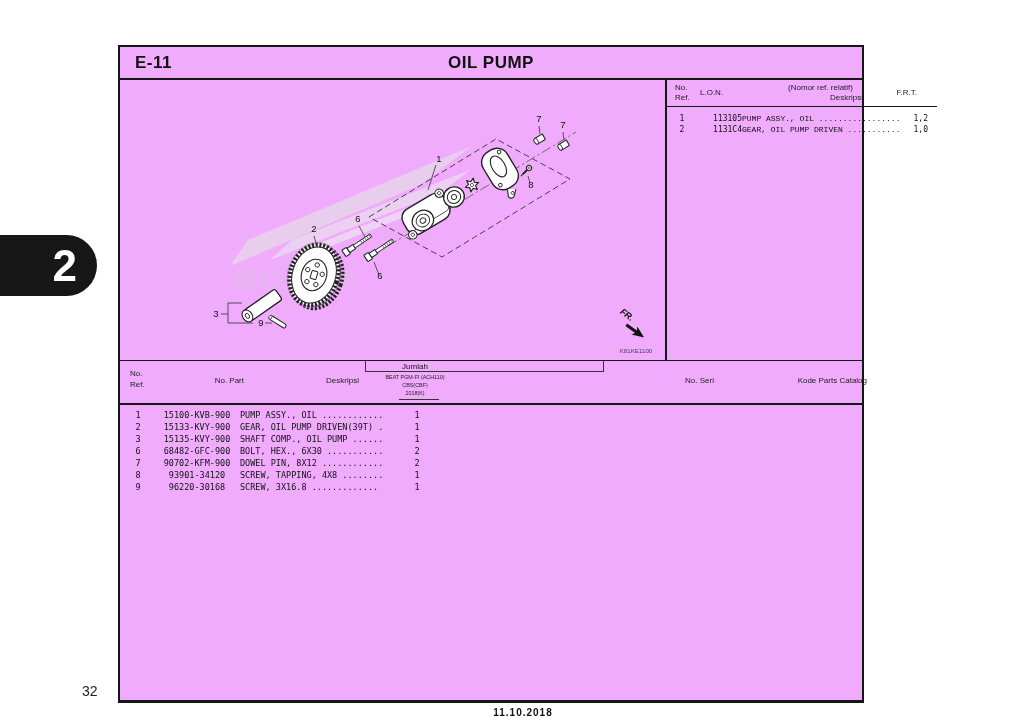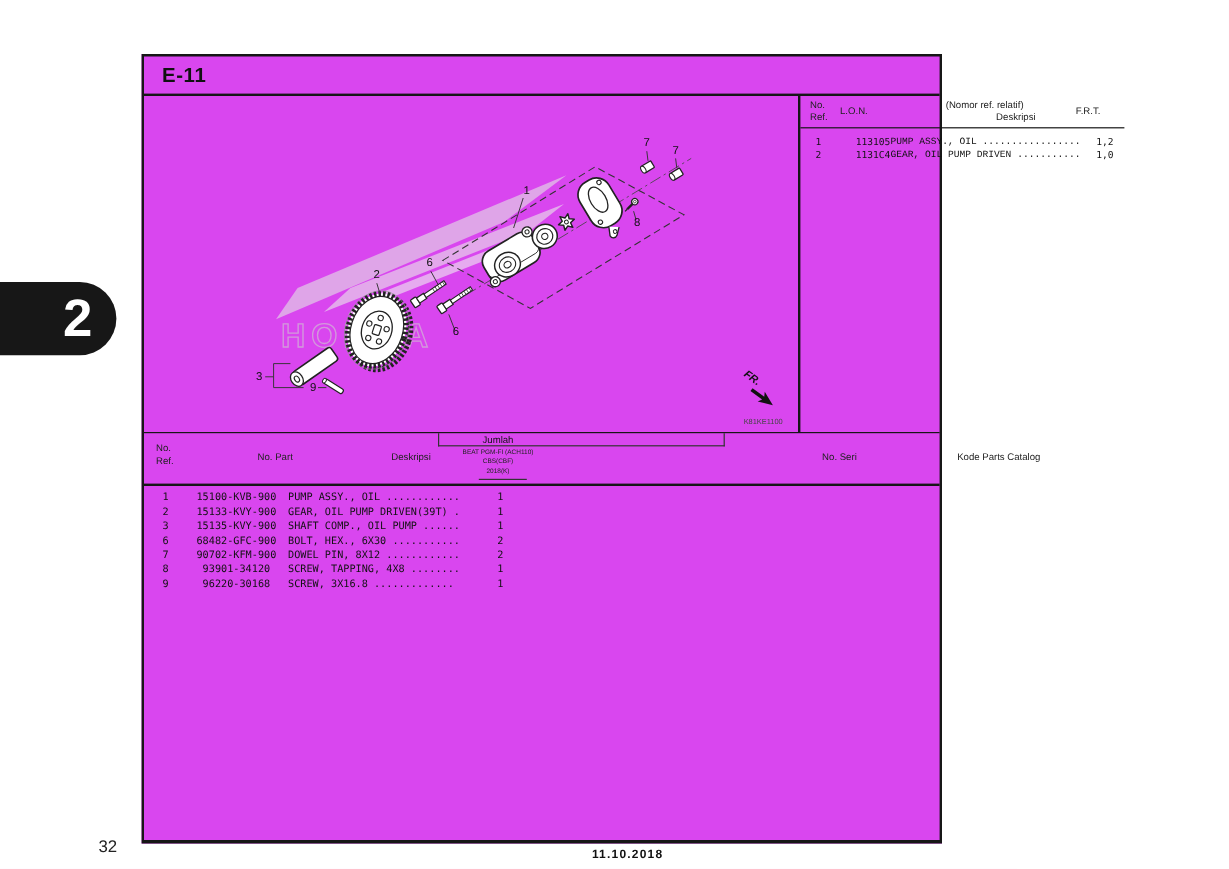--- a/index.html
+++ b/index.html
@@ -4,26 +4,26 @@
 <style>
   * { margin:0; padding:0; box-sizing:border-box; }
   html,body { width:1024px; height:724px; background:#fff; font-family:"Liberation Sans",sans-serif; color:#111; overflow:hidden; }
   .stage { position:relative; width:1024px; height:724px; background:#fff; }
 
   
   .chapter-tab { position:absolute; left:0; top:235px; width:97px; height:61px; background:#171717;
     border-radius:0 31px 31px 0; display:flex; align-items:center; justify-content:flex-end; padding-right:20px; }
   .chapter-tab span { color:#fff; font-size:44px; font-weight:bold; line-height:1; }
 
-  .page-num { position:absolute; left:82px; top:697px; font-size:14px; color:#222; }
+  .page-num { position:absolute; left:82px; top:683px; font-size:14px; color:#222; }
   .footer-date { position:absolute; left:0; top:707px; width:1046px; text-align:center; font-size:10px; font-weight:bold; letter-spacing:1px; color:#111; }
 
   
-  .page-box { position:absolute; left:118px; top:45px; width:667px; height:658px;
-    border:2px solid #161616; border-bottom-width:3px; background:#d946ef; }
+  .page-box { position:absolute; left:118px; top:45px; width:746px; height:658px;
+    border:2px solid #161616; border-bottom-width:3px; background:#f0abfc; }
 
   .title-bar { position:absolute; left:0; top:0; width:100%; height:33px; border-bottom:2px solid #161616; }
   .title-code { position:absolute; left:15px; top:6px; font-size:17px; font-weight:bold; letter-spacing:0.5px; }
   .title-main { position:absolute; left:0; top:6px; width:100%; text-align:center; font-size:17px; font-weight:bold; letter-spacing:0.5px; }
 
   
   .diagram { position:absolute; left:0; top:33px; width:545px; height:280px; }
 
   
   .lon-panel { position:absolute; left:545px; top:33px; width:272px; height:280px; border-left:2px solid #161616; font-size:8px; }
@@ -64,20 +64,21 @@
     <span>2</span>
   </div>
 
   <div class="page-num">32</div>
   <div class="footer-date">11.10.2018</div>
 
   <div class="page-box">
 
     <div class="title-bar">
       <div class="title-code">E-11</div>
+      <div class="title-main">OIL PUMP</div>
     </div>
 
     <svg class="diagram" viewBox="0 0 545 280" xmlns="http://www.w3.org/2000/svg">
 
       <g opacity="0.6">
         <path d="M352 66 L128 160 L110 186 L300 105 Z" fill="#e4e4e4"></path>
         <path d="M350 90 L172 160 L150 180 L322 112 Z" fill="#eaeaea"></path>
         <path d="M298 124 L182 170 L170 182 L292 134 Z" fill="#efefef"></path>
         <text x="178" y="209" text-anchor="middle" font-size="28" font-weight="bold" letter-spacing="5" fill="none" stroke="#cfcfcf" stroke-width="1.1">HONDA</text>
       </g>

